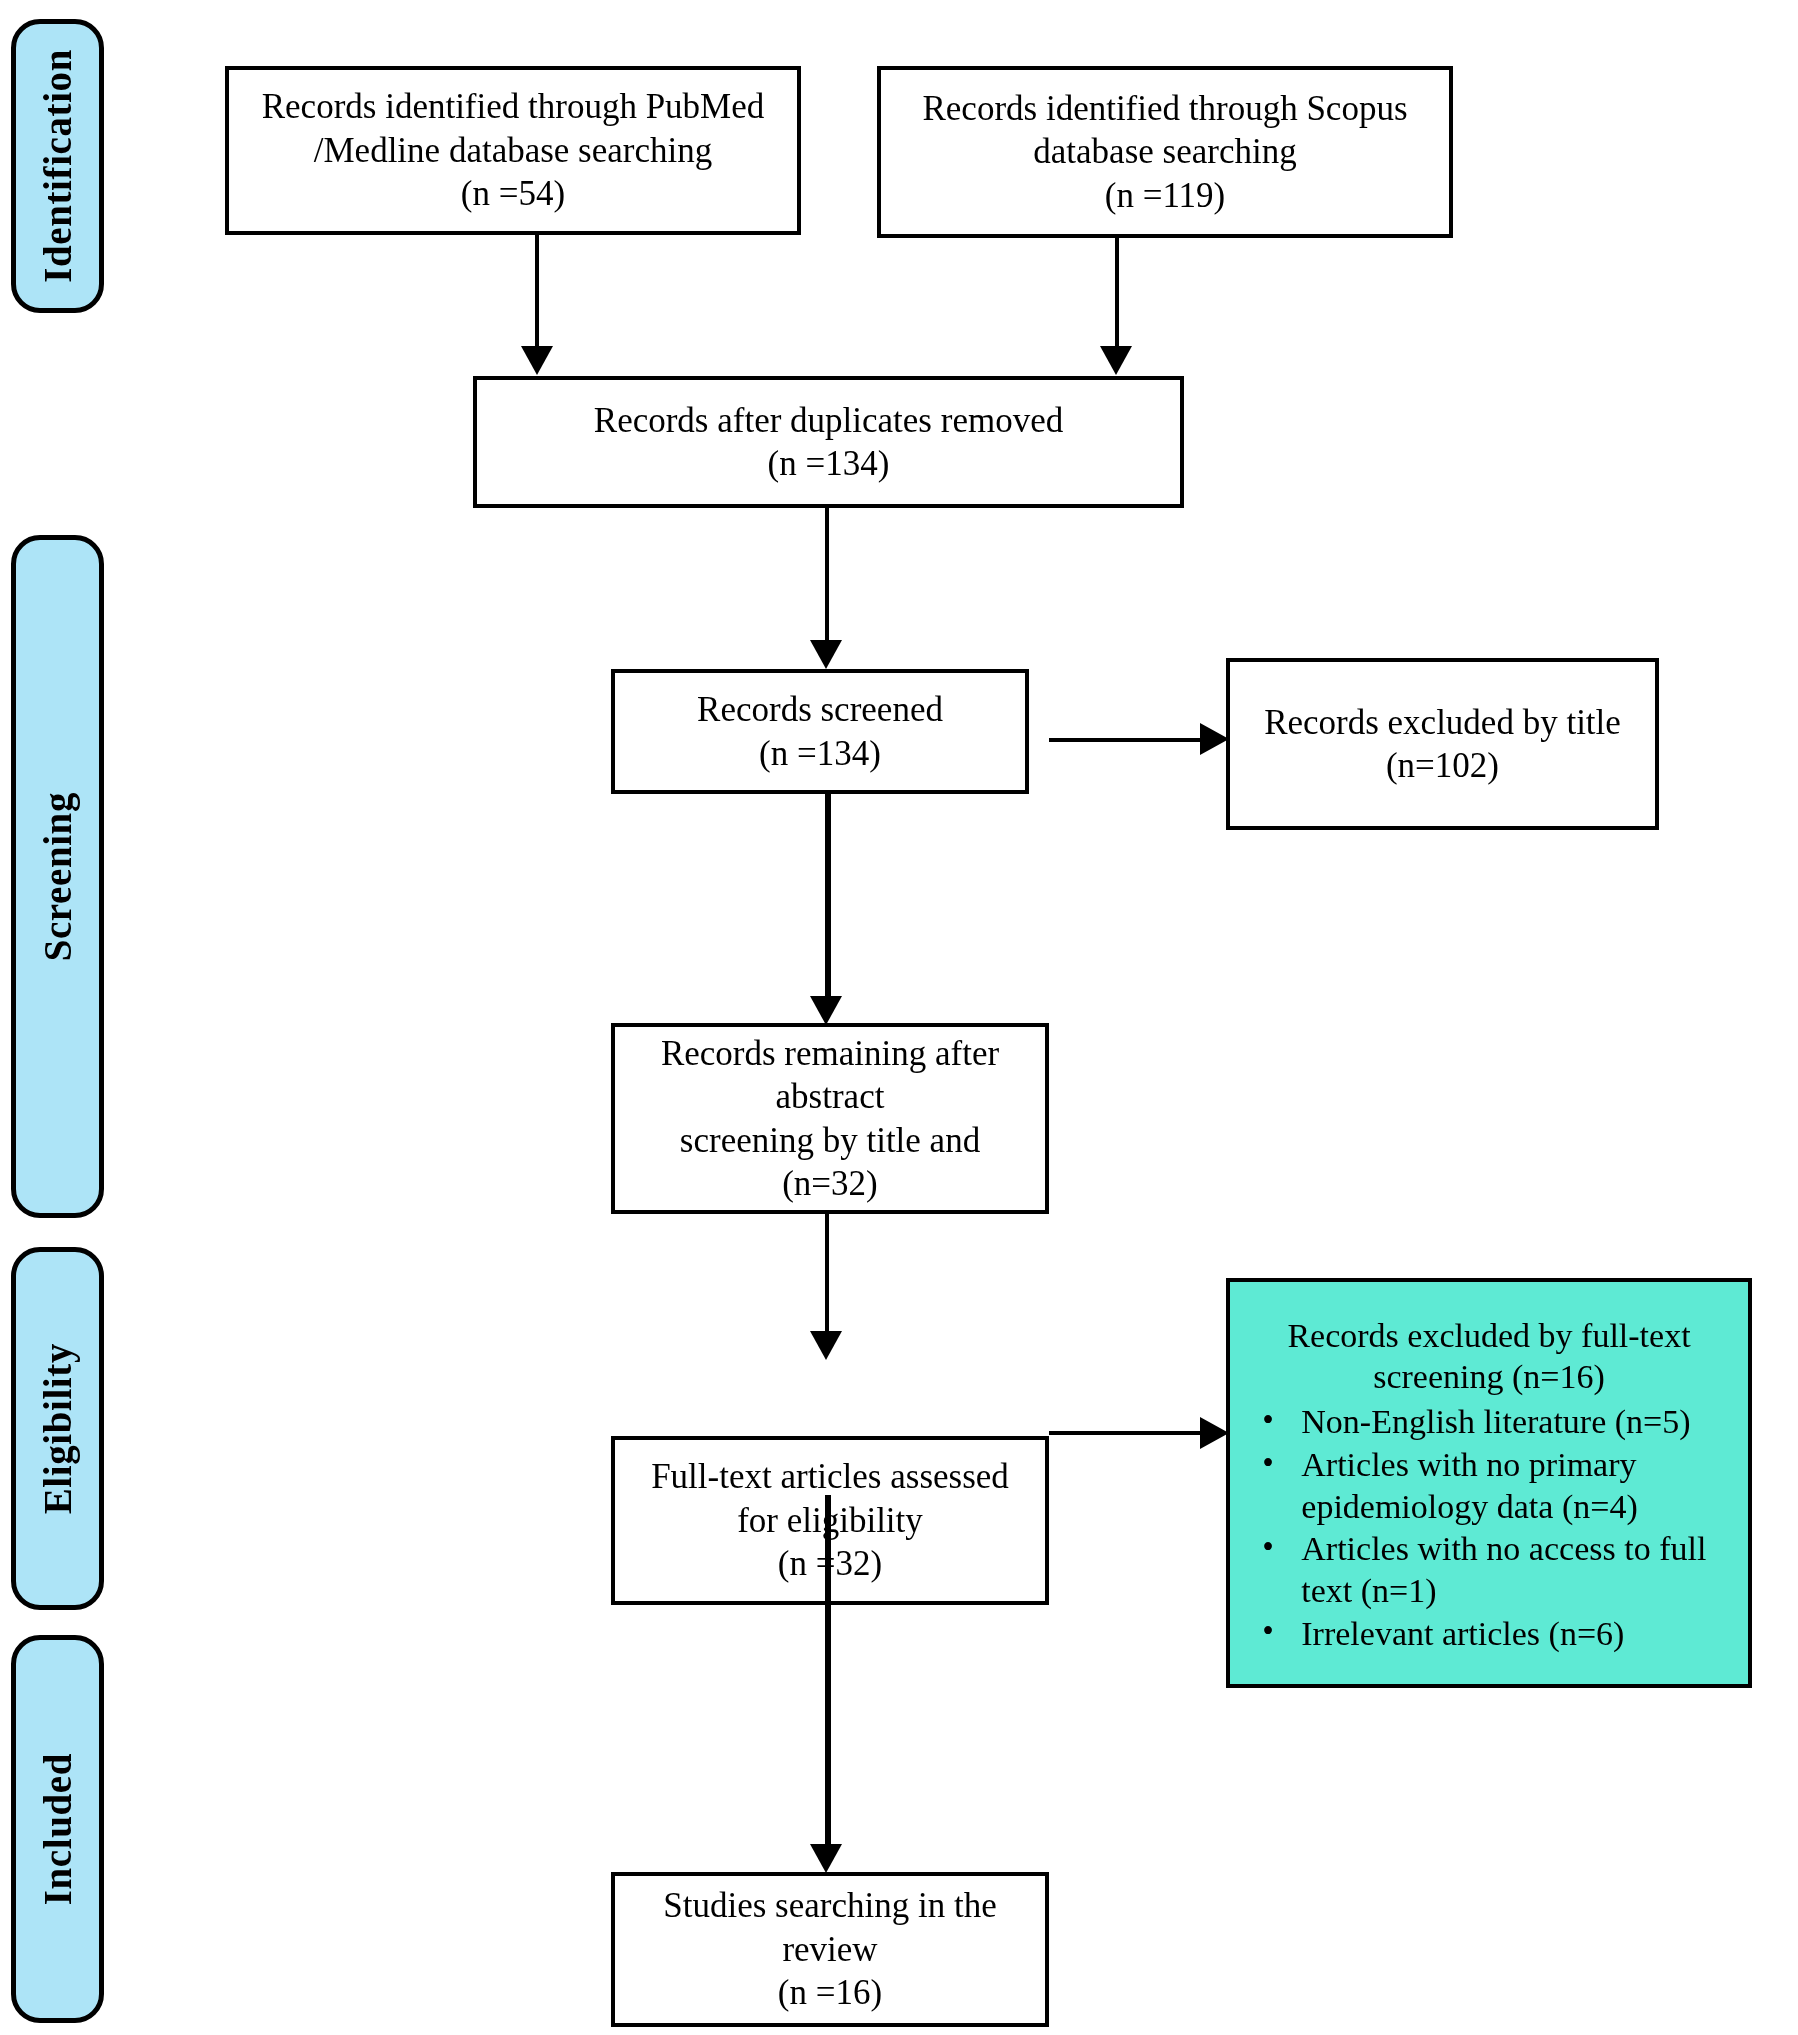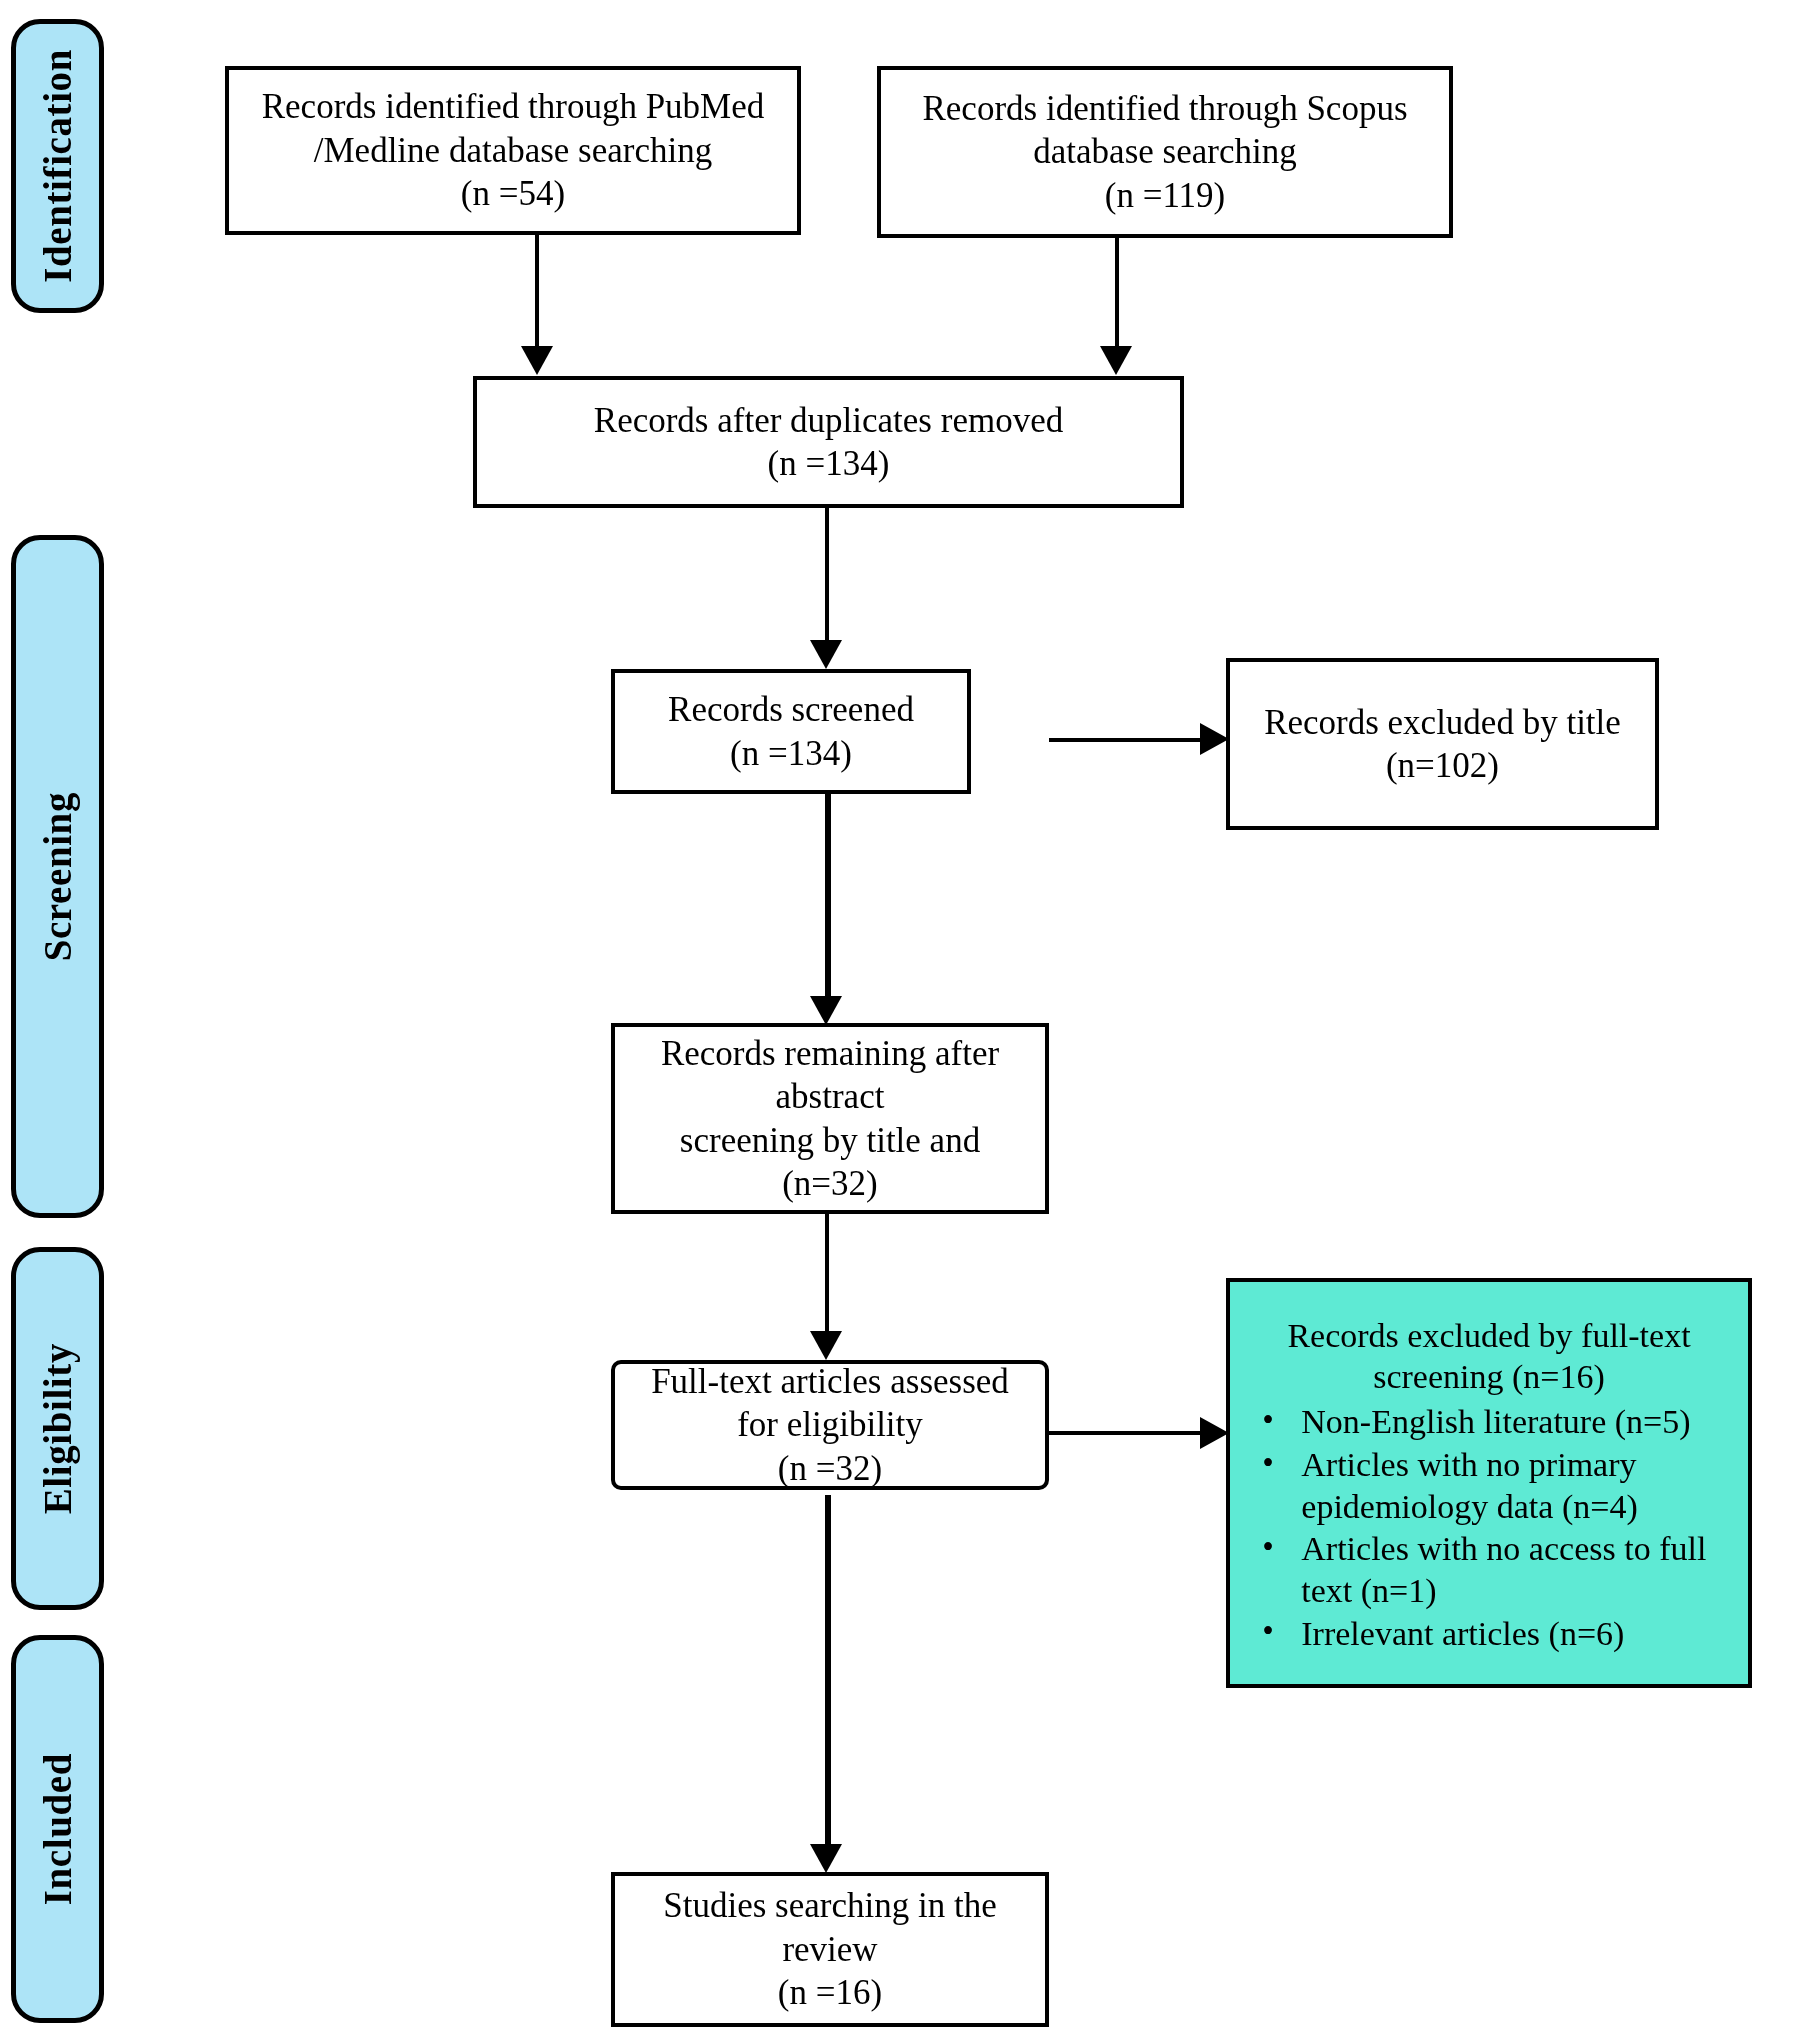--- a/index.html
+++ b/index.html
@@ -156,21 +156,21 @@
   <div class="arrow-down" style="left:1100px; top:346px;"></div>
 
   <div class="flow-box" style="left:473px; top:376px; width:711px; height:132px;">
     <span class="line">Records after duplicates removed</span>
     <span class="line">(n =134)</span>
   </div>
 
   <div class="vline" style="left:825px; top:507px; width:4.4px; height:138px;"></div>
   <div class="arrow-down" style="left:810px; top:640px;"></div>
 
-  <div class="flow-box" style="left:611px; top:669px; width:360px; height:125px;">
+  <div class="flow-box" style="left:611px; top:669px; width:418px; height:125px;">
     <span class="line">Records screened</span>
     <span class="line">(n =134)</span>
   </div>
 
   <div class="hline" style="left:1049px; top:738px; width:160px; height:4.4px;"></div>
   <div class="arrow-right" style="left:1200px; top:723px;"></div>
 
   <div class="flow-box" style="left:1226px; top:658px; width:433px; height:172px;">
     <span class="line">Records excluded by title</span>
     <span class="line">(n=102)</span>
@@ -182,21 +182,21 @@
   <div class="flow-box" style="left:611px; top:1023px; width:438px; height:191px;">
     <span class="line">Records remaining after</span>
     <span class="line">abstract</span>
     <span class="line">screening by title and</span>
     <span class="line">(n=32)</span>
   </div>
 
   <div class="vline" style="left:825px; top:1214px; width:4.4px; height:122px;"></div>
   <div class="arrow-down" style="left:810px; top:1331px;"></div>
 
-  <div class="flow-box" style="left:611px; top:1360px; width:438px; height:130px;border-radius:10px;">
+  <div class="flow-box" style="left:611px; top:1436px; width:438px; height:169px;">
     <span class="line">Full-text articles assessed</span>
     <span class="line">for eligibility</span>
     <span class="line">(n =32)</span>
   </div>
 
   <div class="hline" style="left:1049px; top:1431px; width:160px; height:4.4px;"></div>
   <div class="arrow-right" style="left:1200px; top:1417px;"></div>
 
   <div class="excl-box" style="left:1226px; top:1278px; width:526px; height:410px;">
     <div class="excl-head">

